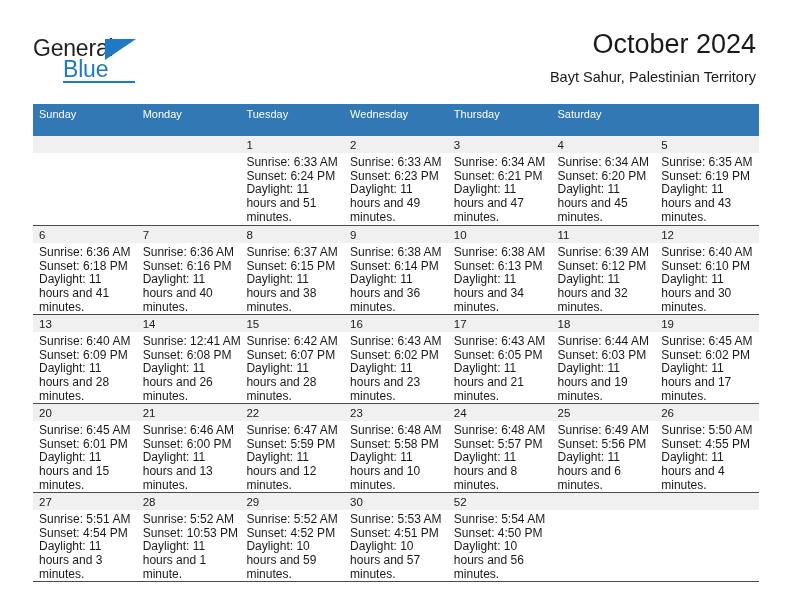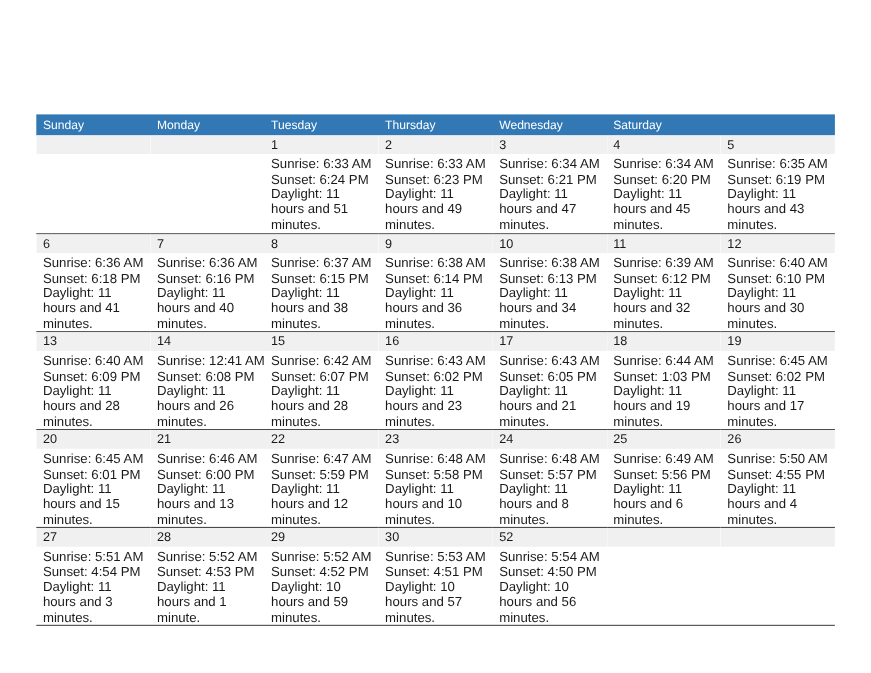--- a/index.html
+++ b/index.html
@@ -102,21 +102,21 @@
     left: 33px;
     top: 104px;
     width: 726px;
   }
   .week-row {
     display: flex;
     width: 726px;
   }
   .dow-row {
     background: #3178b5;
-    height: 19px;
+    height: 32px;
   }
   .dow-cell {
     width: 103.714px;
     box-sizing: border-box;
     padding: 3px 0 0 6px;
     font-size: 11px;
     line-height: 15px;
     color: #ffffff;
     white-space: nowrap;
     overflow: hidden;
@@ -161,29 +161,44 @@
     width: 726px;
     height: 1px;
     background: #4a4a4a;
   }
 </style>
 </head>
 <body>
 
 <div class="page">
 
+  <div class="header">
+
+    <div class="logo">
+      <span class="logo-general">General</span>
+      <span class="logo-triangle"></span>
+      <span class="logo-underline"></span>
+      <span class="logo-blue">Blue</span>
+    </div>
+
+    <div class="title-block">
+      <div class="cal-title">October 2024</div>
+      <div class="cal-subtitle">Bayt Sahur, Palestinian Territory</div>
+    </div>
+
+  </div>
 
   <div class="calendar">
 
     <div class="week-row dow-row">
       <div class="dow-cell">Sunday</div>
       <div class="dow-cell">Monday</div>
       <div class="dow-cell">Tuesday</div>
+      <div class="dow-cell">Wednesday</div>
       <div class="dow-cell">Thursday</div>
-      <div class="dow-cell">Wednesday</div>
       <div class="dow-cell">Saturday</div>
     </div>
 
     <div id="weeks-container">
         <div class="week-row first">
           <div class="day-cell empty">
             <div class="day-number-band"></div>
           </div>
           <div class="day-cell empty">
             <div class="day-number-band"></div>
@@ -325,21 +340,21 @@
             <div class="day-body">
               <div>Sunrise: 6:43 AM</div>
               <div>Sunset: 6:05 PM</div>
               <div class="daylight">Daylight: 11 hours and 21 minutes.</div>
             </div>
           </div>
           <div class="day-cell">
             <div class="day-number-band">18</div>
             <div class="day-body">
               <div>Sunrise: 6:44 AM</div>
-              <div>Sunset: 1:03 PM</div>
+              <div>Sunset: 6:03 PM</div>
               <div class="daylight">Daylight: 11 hours and 19 minutes.</div>
             </div>
           </div>
           <div class="day-cell">
             <div class="day-number-band">19</div>
             <div class="day-body">
               <div>Sunrise: 6:45 AM</div>
               <div>Sunset: 6:02 PM</div>
               <div class="daylight">Daylight: 11 hours and 17 minutes.</div>
             </div>
@@ -409,21 +424,21 @@
             <div class="day-body">
               <div>Sunrise: 5:51 AM</div>
               <div>Sunset: 4:54 PM</div>
               <div class="daylight">Daylight: 11 hours and 3 minutes.</div>
             </div>
           </div>
           <div class="day-cell">
             <div class="day-number-band">28</div>
             <div class="day-body">
               <div>Sunrise: 5:52 AM</div>
-              <div>Sunset: 4:53 PM</div>
+              <div>Sunset: 10:53 PM</div>
               <div class="daylight">Daylight: 11 hours and 1 minute.</div>
             </div>
           </div>
           <div class="day-cell">
             <div class="day-number-band">29</div>
             <div class="day-body">
               <div>Sunrise: 5:52 AM</div>
               <div>Sunset: 4:52 PM</div>
               <div class="daylight">Daylight: 10 hours and 59 minutes.</div>
             </div>

